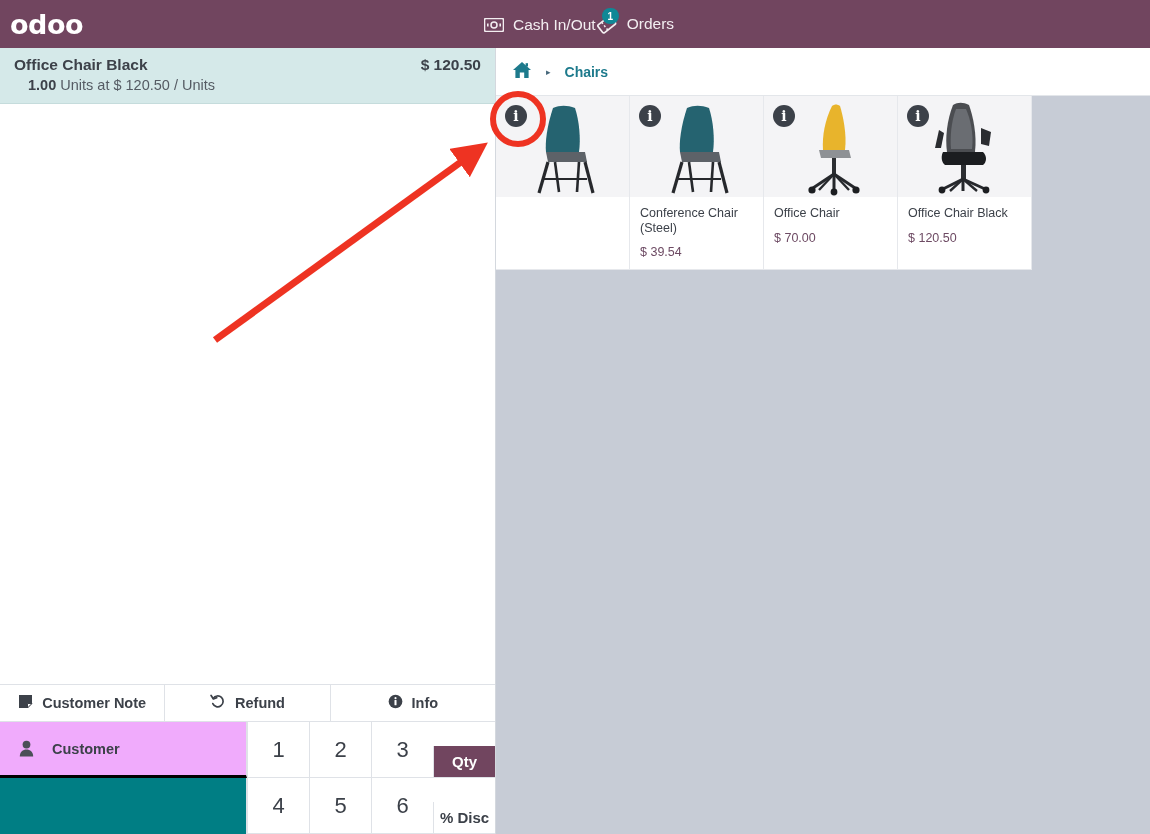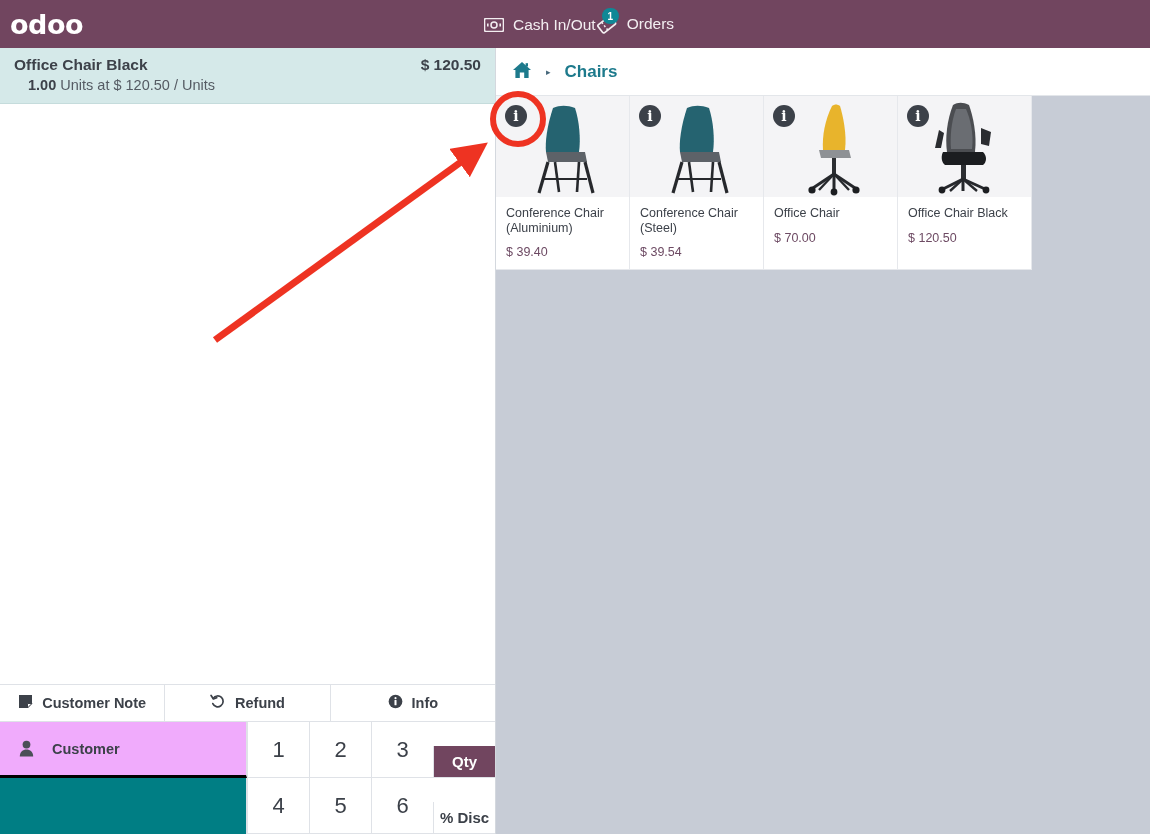--- a/index.html
+++ b/index.html
@@ -87,21 +87,21 @@
   .key.mode { background:#fff; font-size:15px; font-weight:700;margin-top:24px; }
   .key.mode.active { background:#71455f; color:#fff; }
 
   
   .right { flex:1; display:flex; flex-direction:column; background:#c7ccd6; min-width:0; }
   .breadcrumb {
     height:48px; min-height:48px; background:#fff; display:flex; align-items:center;
     gap:14px; padding-left:16px; border-bottom:1px solid #e3e6ea;
   }
   .bc-sep { color:#44667a; font-size:9px; }
-  .bc-txt { color:#1d7a8c; font-size:17px; font-weight:700; }
+  .bc-txt { color:#1d7a8c; font-size:14px; font-weight:700; }
 
   .grid { padding:0; display:flex; flex-wrap:wrap; align-content:flex-start; }
   .card {
     width:134px; background:#fff; border-right:1px solid #e6e8ec;
     border-bottom:1px solid #e6e8ec; display:flex; flex-direction:column;
     position:relative;
   }
   .card-img {
     height:101px; background:#f4f4f6; display:flex; align-items:flex-end;
     justify-content:center; position:relative; overflow:hidden;
@@ -264,24 +264,20 @@
             <span class="info-badge">i</span>
             <svg class="chair-svg" width="92" height="97" viewBox="0 0 92 97">
               <path d="M36 8 C30 26 28 42 29 52 L62 52 C64 38 62 20 58 8 C50 5 43 5 36 8 Z" fill="#256370"></path>
               <path d="M29 52 L68 52 L70 62 L31 62 Z" fill="#5d6268"></path>
               <path d="M31 62 L22 93" stroke="#26282c" stroke-width="3.2" fill="none"></path>
               <path d="M68 62 L76 93" stroke="#26282c" stroke-width="3.2" fill="none"></path>
               <path d="M38 62 L42 92" stroke="#26282c" stroke-width="2.6" fill="none"></path>
               <path d="M62 62 L60 92" stroke="#26282c" stroke-width="2.6" fill="none"></path>
               <path d="M27 79 L70 79" stroke="#26282c" stroke-width="2.2" fill="none"></path>
             </svg>
-          </div>
-          <div class="card-body">
-            <div class="card-name">Conference Chair (Aluminium)</div>
-            <div class="card-price">$ 39.40</div>
           </div>
         </div>
 
         <div class="card">
           <div class="card-img">
             <span class="info-badge">i</span>
             <svg class="chair-svg" width="92" height="97" viewBox="0 0 92 97">
               <path d="M36 8 C30 26 28 42 29 52 L62 52 C64 38 62 20 58 8 C50 5 43 5 36 8 Z" fill="#256370"></path>
               <path d="M29 52 L68 52 L70 62 L31 62 Z" fill="#5d6268"></path>
               <path d="M31 62 L22 93" stroke="#26282c" stroke-width="3.2" fill="none"></path>

